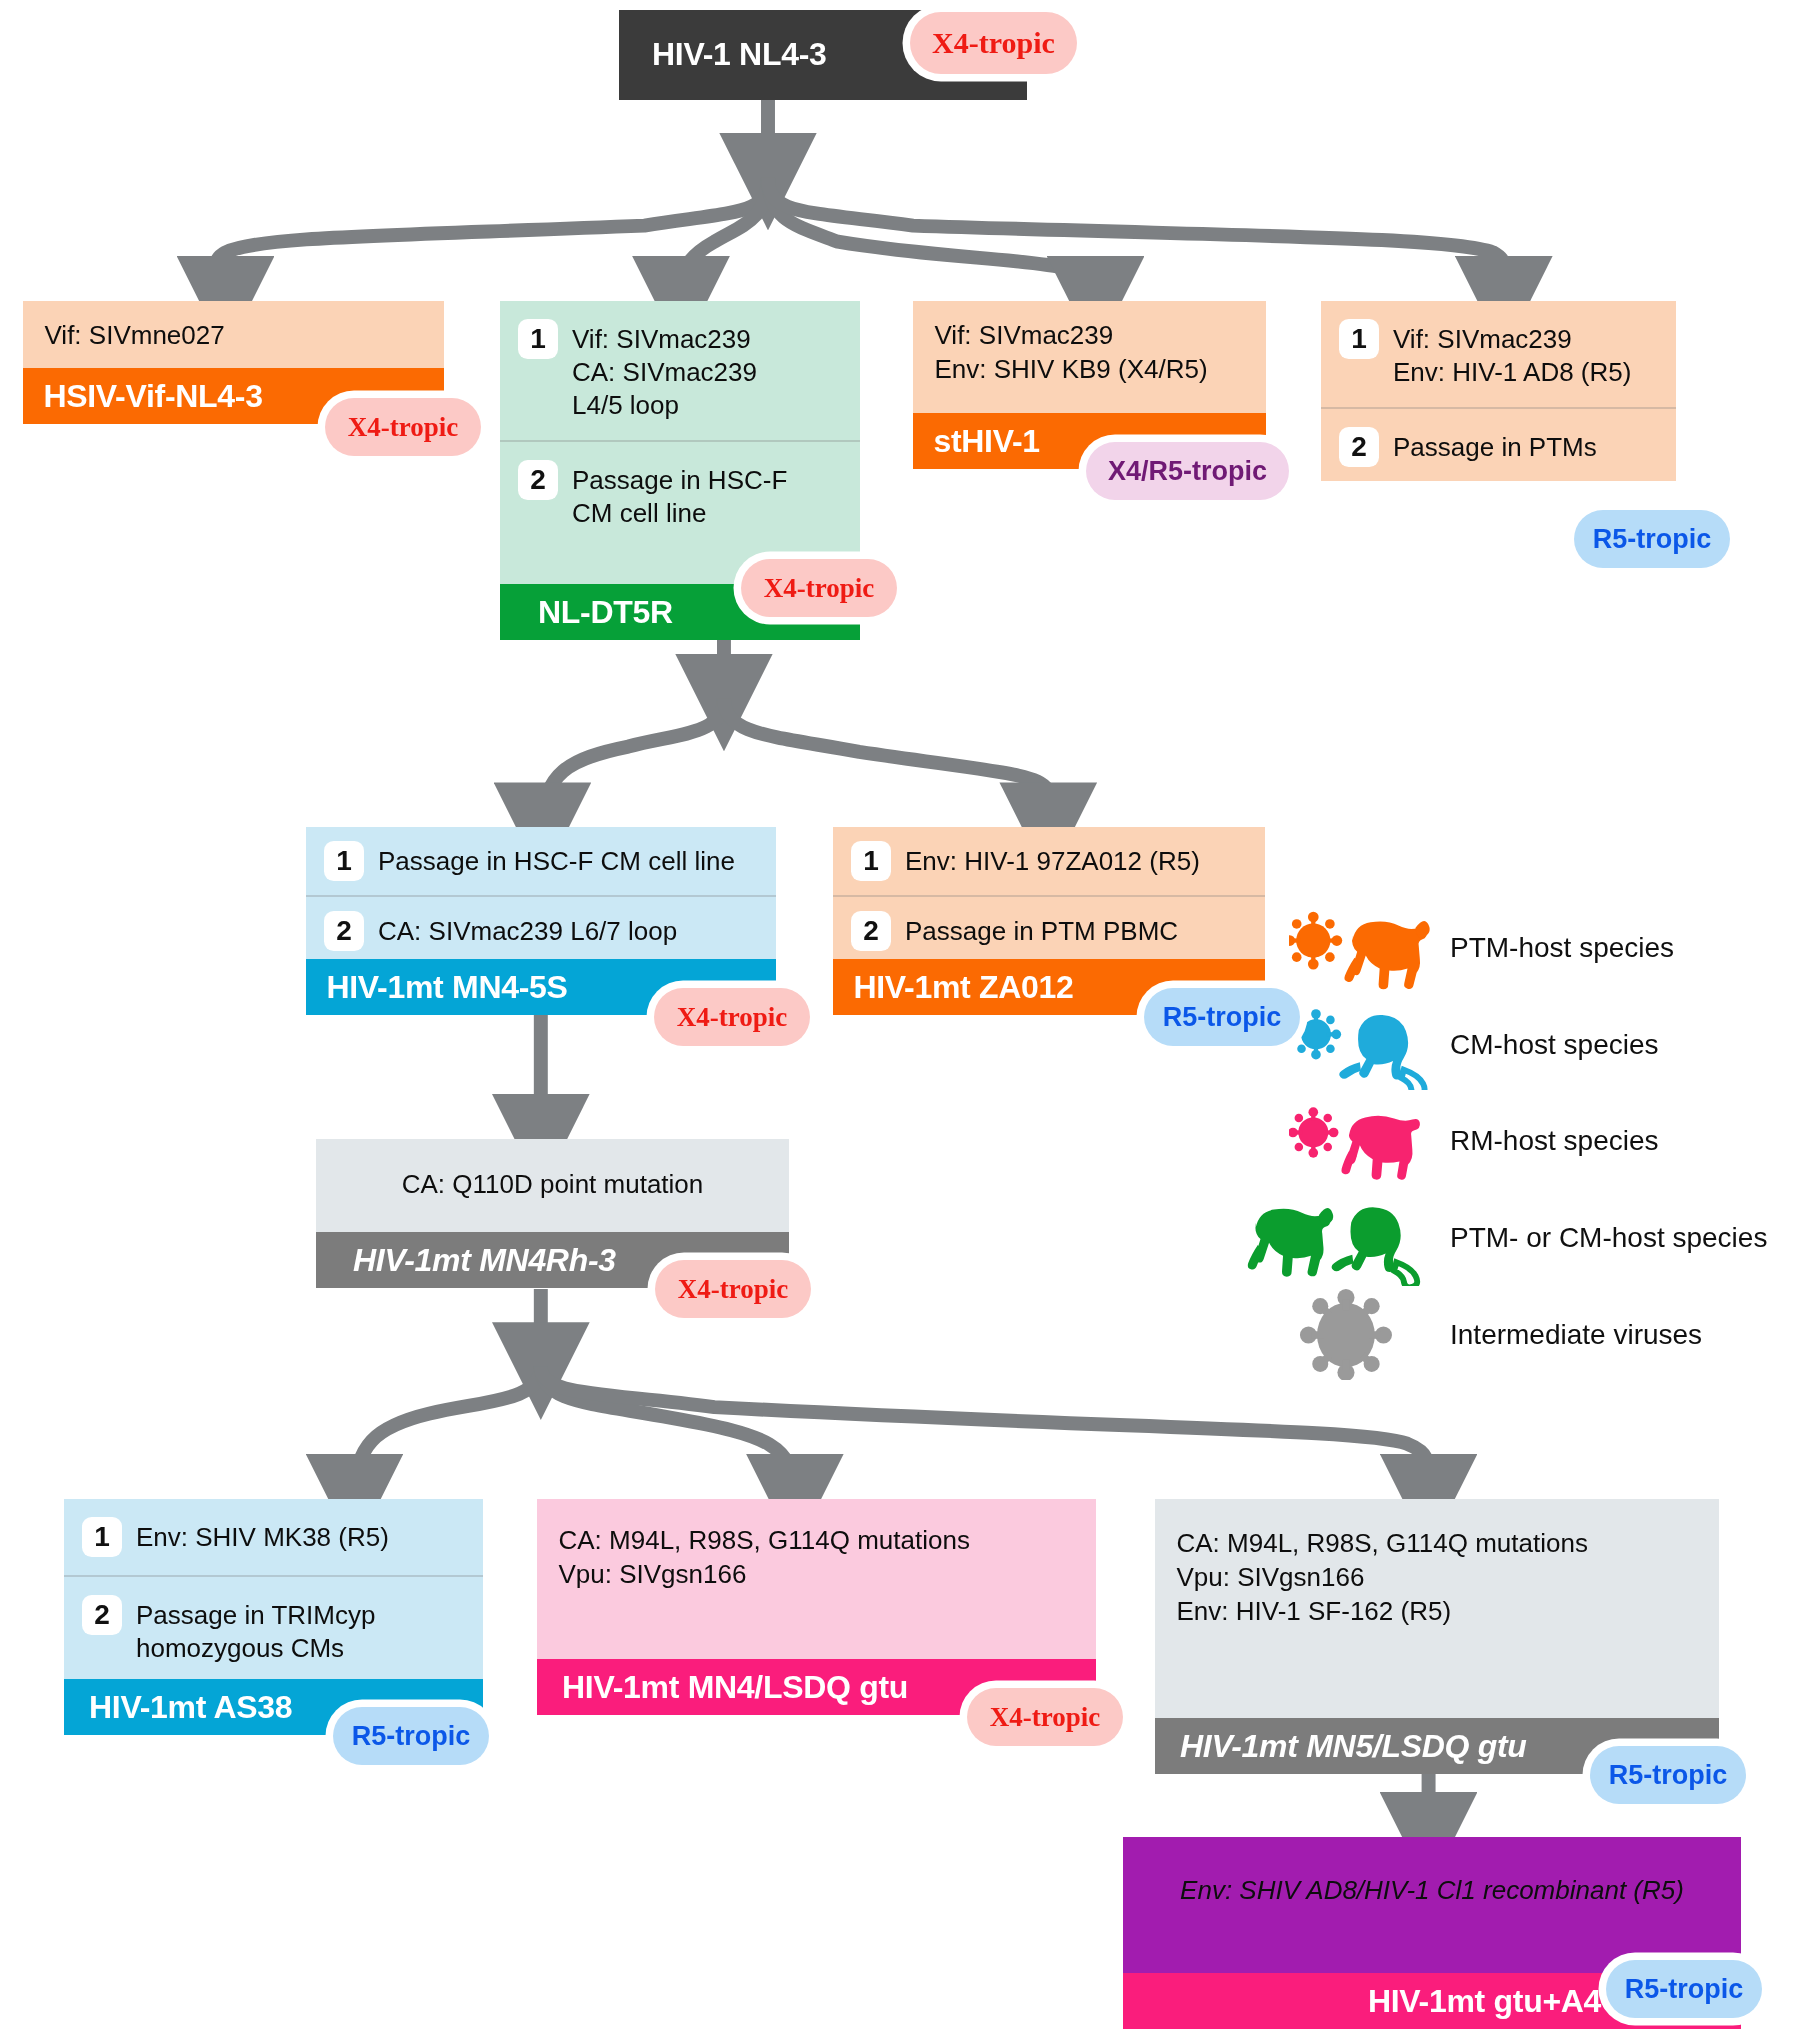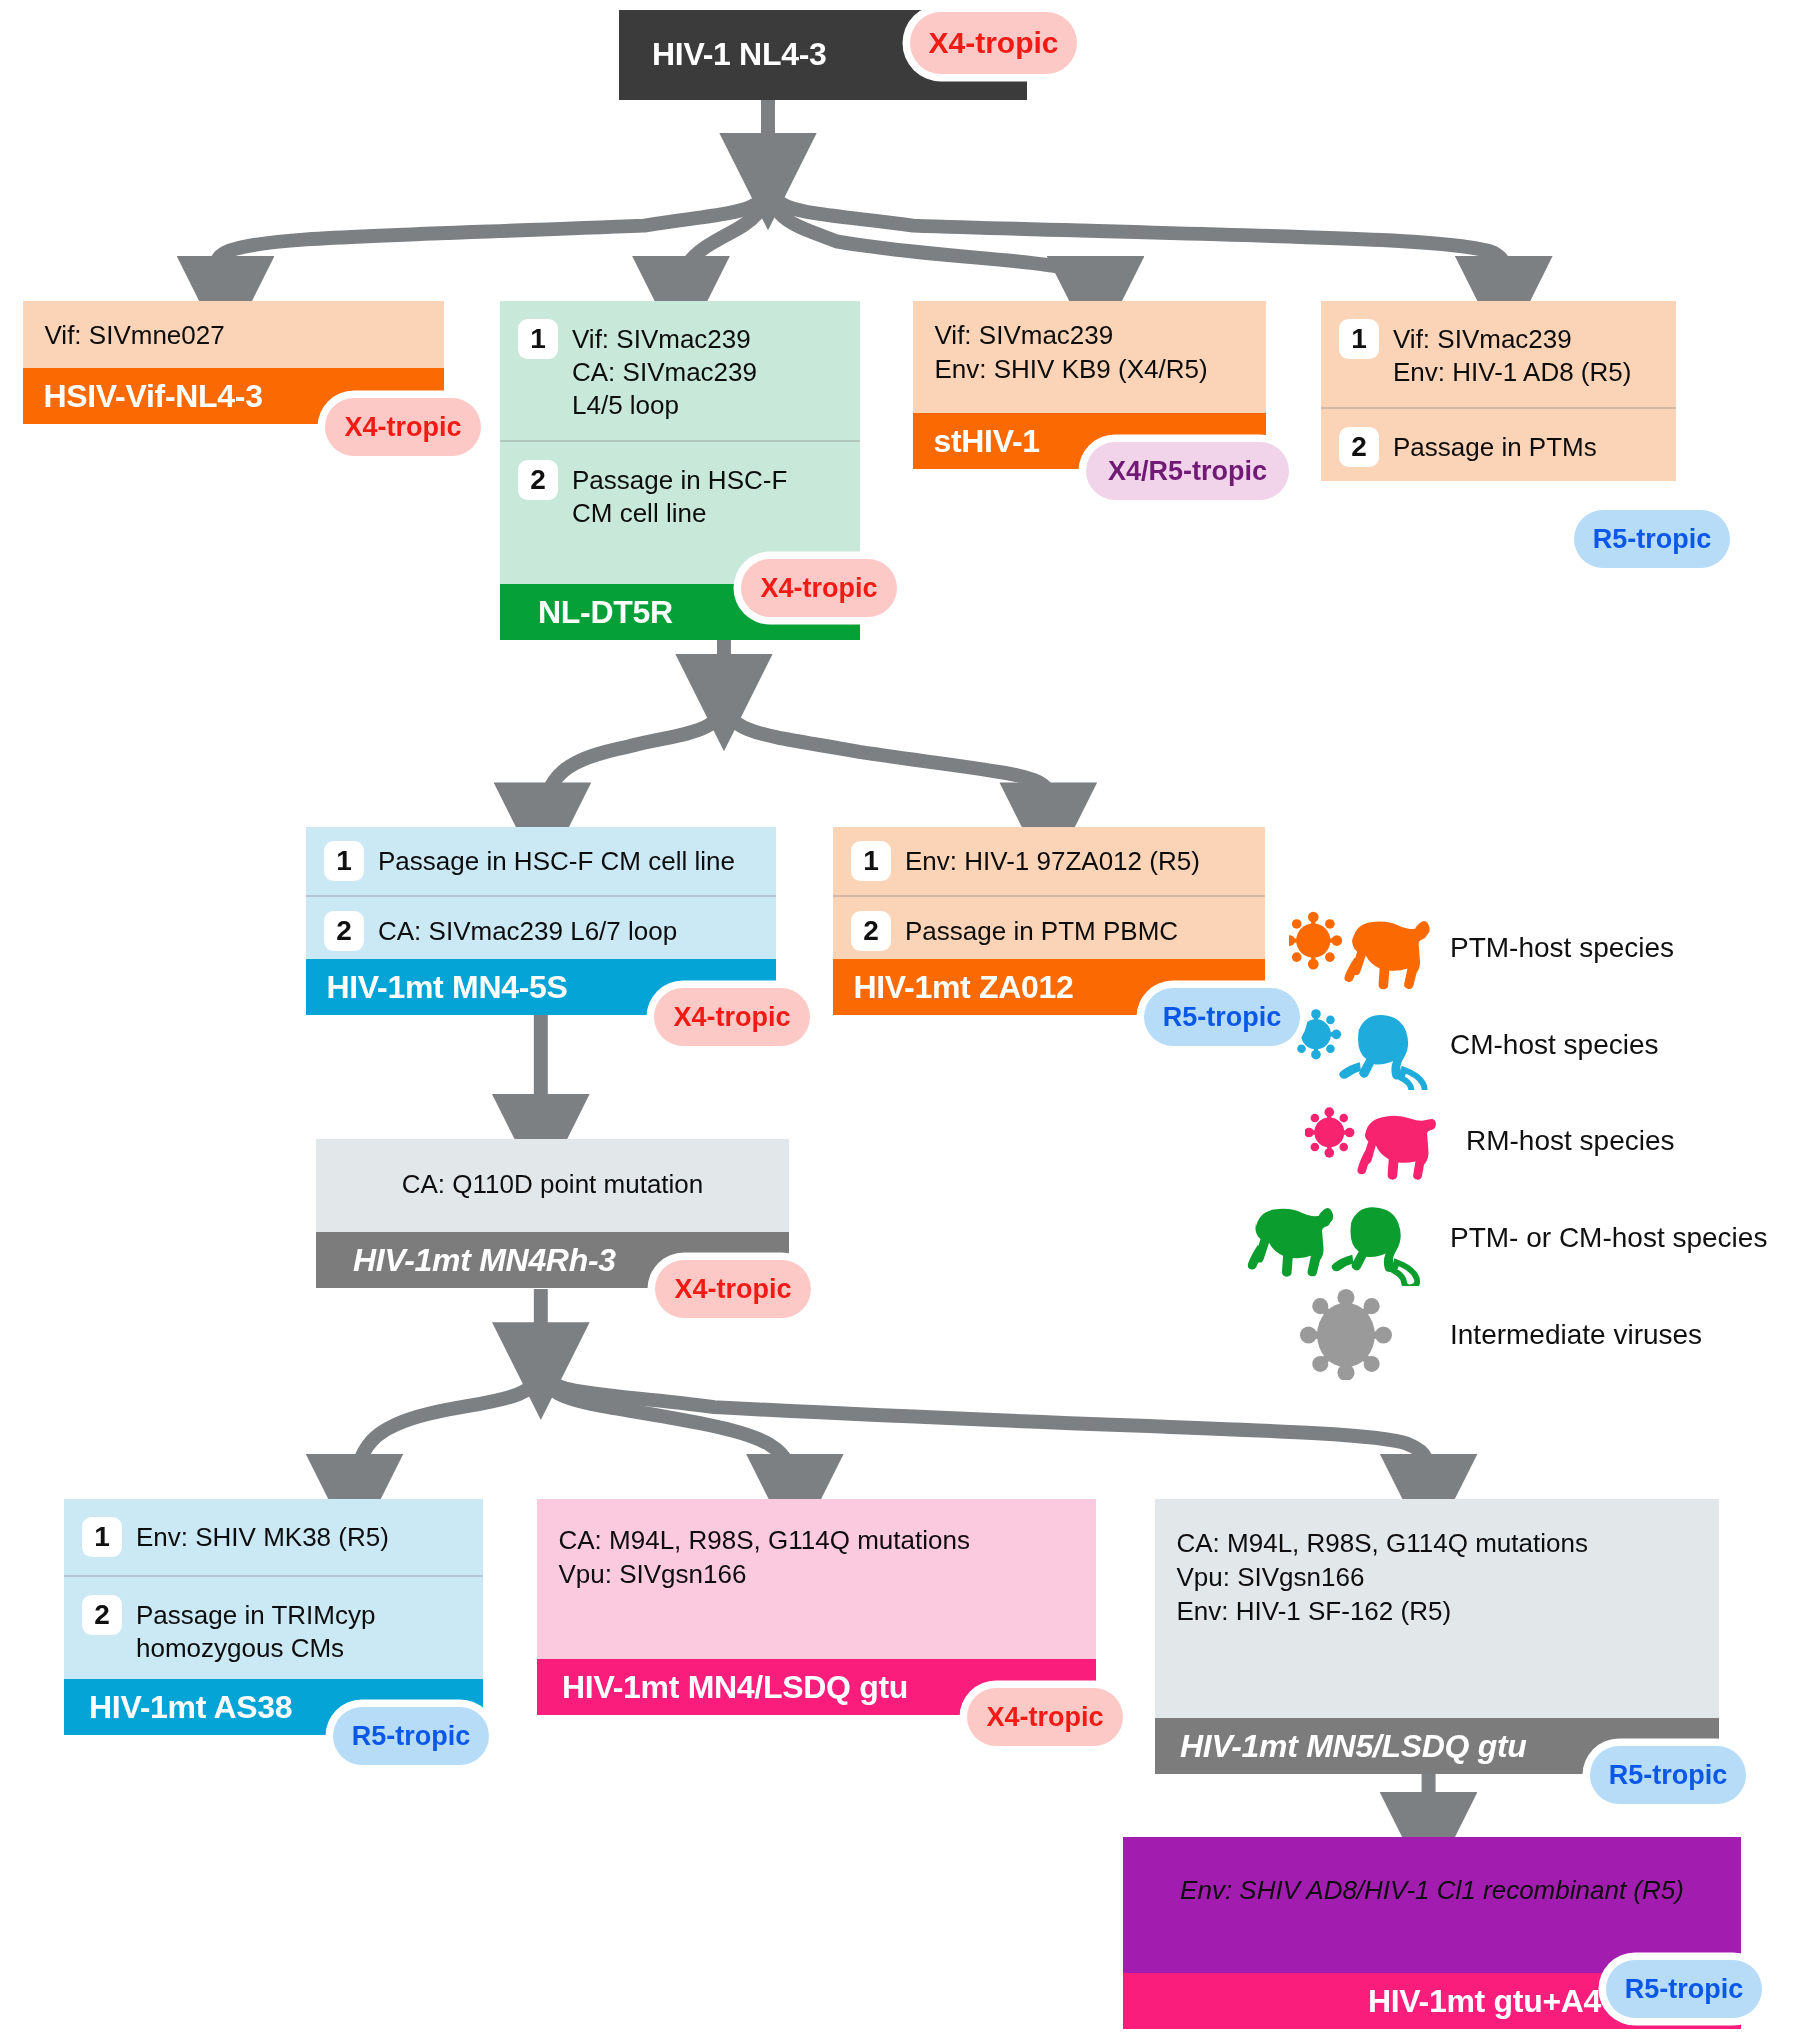--- a/index.html
+++ b/index.html
@@ -15,21 +15,21 @@
   .txt{font-size:26px;line-height:1.26;color:#0d0d0d;padding-top:4.3px;white-space:pre-line;}
   .plain{padding:18px 21.5px;font-size:26px;line-height:1.30;color:#0d0d0d;white-space:pre-line;}
   .plain.center{text-align:center;}
   .footer{display:flex;align-items:center;height:56px;padding:0 20.4px;box-sizing:border-box;}
   .footer .name{font-size:32px;font-weight:bold;color:#ffffff;letter-spacing:-0.3px;white-space:nowrap;}
   .footer.italic .name{font-style:italic;}
   .footer.rightname{justify-content:flex-end;padding-right:91px;}
   .badge{position:absolute;display:flex;align-items:center;justify-content:center;
          border-radius:32px;font-weight:bold;white-space:nowrap;
          box-shadow:0 0 0 7.5px #ffffff;z-index:30;}
-  .badge.x4{background:#fcc9c6;color:#ef1b14;}
+  .badge.x4{background:#fcc9c6;color:#ef1b14;font-family:Liberation Serif, serif;}
   .badge.r5{background:#b6dcf8;color:#0b57e8;}
   .badge.x4r5{background:#f2d4ea;color:#701a75;}
   svg.wires{position:absolute;left:0;top:0;width:1797px;height:2035px;pointer-events:none;z-index:1;}
   .node,.legend{z-index:10;}
   .legend{position:absolute;}
   .legend-row{position:absolute;display:flex;align-items:center;}
   .legend-label{font-size:28px;color:#101010;white-space:nowrap;}
   .legend-icons{width:161px;display:flex;align-items:center;justify-content:flex-start;gap:5.4px;}
 </style>
 </head>
@@ -300,21 +300,21 @@
             </g>
             <path d="M130 58 q12-30 44-28 q34 2 44 30 q10 28-4 50 q-10 16-4 28 q4 10-6 12 q-10 2-12-8 q-3-14 2-26 q-16 8-36 6 l-10 20 q-4 8-12 4 q-8-4-4-12 l12-22 q-20-14-14-54z"></path>
             <path d="M132 118 q-22 6-34 16 q-8 6-2 12 q6 6 14 0 q10-8 24-12z"></path>
             <path d="M214 132 q28 10 36 26 q8 16-6 20 q-14 4-16-10 q-2-12-18-20z" fill="none" stroke="#1fabdb" stroke-width="11"></path>
           </g>
         </svg>
       </span>
       <span class="legend-label">CM-host species</span>
     </div>
 
-    <div class="legend-row" style="left:16px;top:193px;">
+    <div class="legend-row" style="left:0;top:193px;">
       <span class="legend-icons">
         <svg width="161" height="91" viewBox="0 0 300 170">
           <g fill="#f7236f">
             <circle cx="45" cy="70" r="28"></circle>
             <g>
               <circle cx="45" cy="32" r="9"></circle>
                 <circle cx="45" cy="108" r="9"></circle>
               <circle cx="7" cy="70" r="9"></circle>
                 <circle cx="83" cy="70" r="9"></circle>
               <circle cx="18" cy="43" r="8"></circle>

